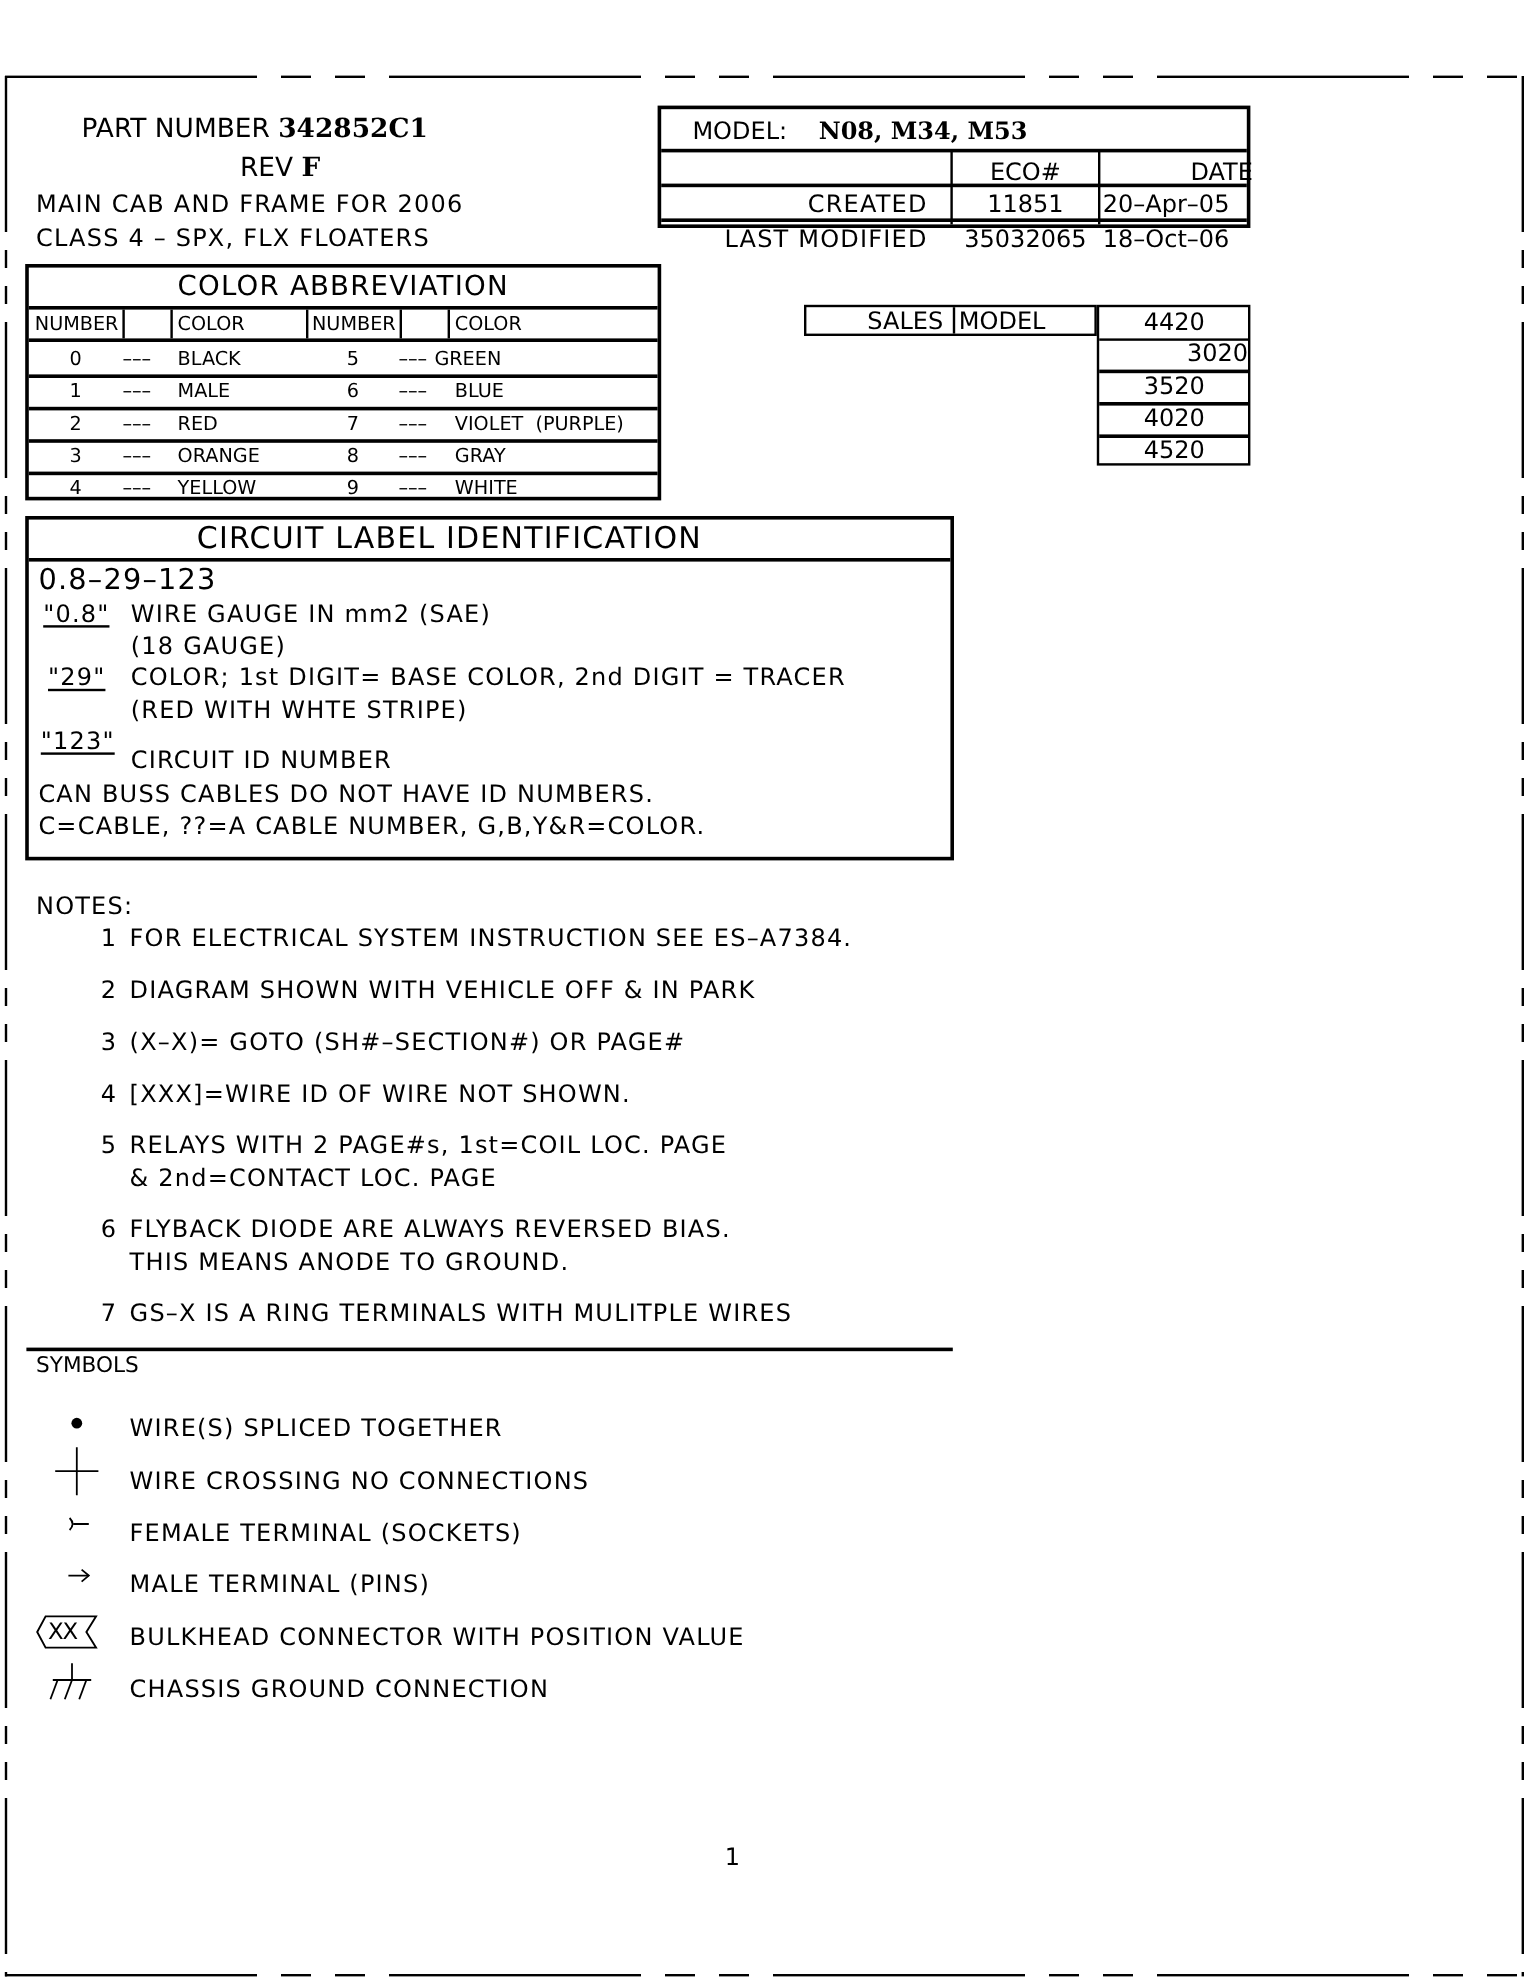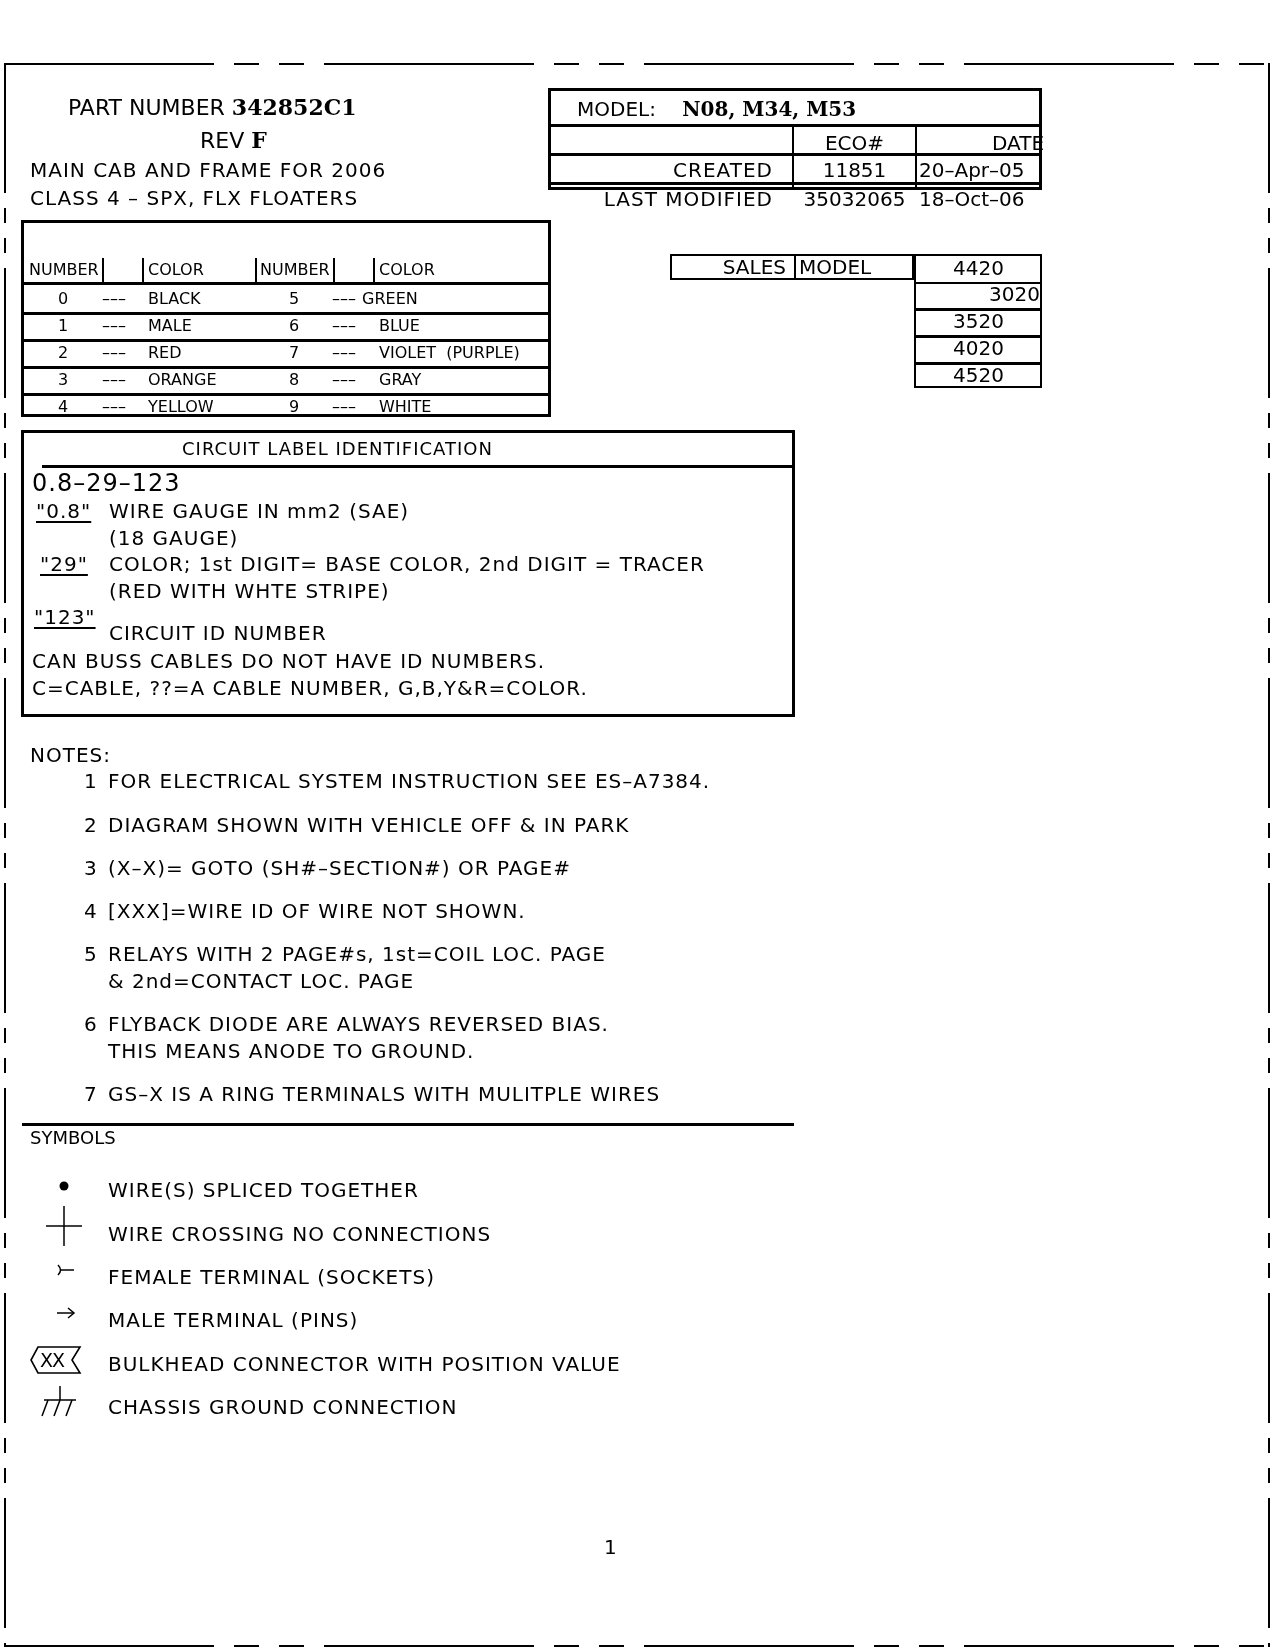--- a/index.html
+++ b/index.html
@@ -25,21 +25,21 @@
     .box { position: absolute; border: 3px solid #000; box-sizing: border-box; }
 
     
     .ca-title { position: absolute; left: 0; right: 0; top: 0; height: 32px; border-bottom: 3px solid #000; text-align: center; font-size: 23px; line-height: 32px; letter-spacing: 1px; }
     .ca-row { position: absolute; left: 0; right: 0; height: 27px; border-bottom: 3px solid #000; font-size: 16px; line-height: 27px; }
     .ca-row:last-child { border-bottom: none; }
     .ca-cell { position: absolute; top: 0; height: 100%; }
     .ca-vline { position: absolute; top: 0; bottom: 0; width: 2px; background: #000; }
 
     
-    .cl-title { position: absolute; left: 0; right: 0; top: 0; height: 32px; border-bottom: 3px solid #000; font-size: 18px; line-height: 32px; letter-spacing: 1px; margin-left: 18px; }
+    .cl-title { position: absolute; left: 0; right: 0; top: 0; height: 32px; border-bottom: 3px solid #000; font-size: 25px; line-height: 32px; letter-spacing: 1px; }
     .cl-line { position: absolute; font-size: 20px; white-space: nowrap; letter-spacing: 1px; }
     .cl-key { text-decoration: underline; text-underline-offset: 3px; }
 
     
     .note { position: absolute; font-size: 20px; white-space: nowrap; letter-spacing: 1px; }
 
     
     .sym-label { position: absolute; left: 108px; font-size: 20px; white-space: nowrap; letter-spacing: 1px; }
     .sym-icon { position: absolute; }
   </style>
@@ -96,20 +96,21 @@
   <div class="abs" style="left:914px; top:254px; width:128px; height:134px; border:2px solid #000; box-sizing:border-box;">
     <div class="abs" style="left:0; right:0; top:0; height:26px; border-bottom:2px solid #000; text-align:right; padding-right:36px; font-size:20px; line-height:24px;">4420</div>
     <div class="abs" style="left:0; right:0; top:26px; height:26px; border-bottom:3px solid #000; text-align:right; font-size:20px; line-height:24px;">3020</div>
     <div class="abs" style="left:0; right:0; top:53px; height:26px; border-bottom:3px solid #000; text-align:right; padding-right:36px; font-size:20px; line-height:24px;">3520</div>
     <div class="abs" style="left:0; right:0; top:80px; height:26px; border-bottom:3px solid #000; text-align:right; padding-right:36px; font-size:20px; line-height:24px;">4020</div>
     <div class="abs" style="left:0; right:0; top:107px; height:24px; text-align:right; padding-right:36px; font-size:20px; line-height:24px;">4520</div>
   </div>
 </div>
 
 <div class="box" style="left:21px; top:220px; width:530px; height:197px;">
+  <div class="ca-title">COLOR ABBREVIATION</div>
   <div class="ca-row" style="top:35px; height:24px; line-height:24px;">
     <div class="ca-vline" style="left:78px;"></div>
     <div class="ca-vline" style="left:118px;"></div>
     <div class="ca-vline" style="left:231px;"></div>
     <div class="ca-vline" style="left:309px;"></div>
     <div class="ca-vline" style="left:349px;"></div>
     <div class="ca-cell" style="left:5px;">NUMBER</div>
     <div class="ca-cell" style="left:124px;">COLOR</div>
     <div class="ca-cell" style="left:236px;">NUMBER</div>
     <div class="ca-cell" style="left:355px;">COLOR</div>

